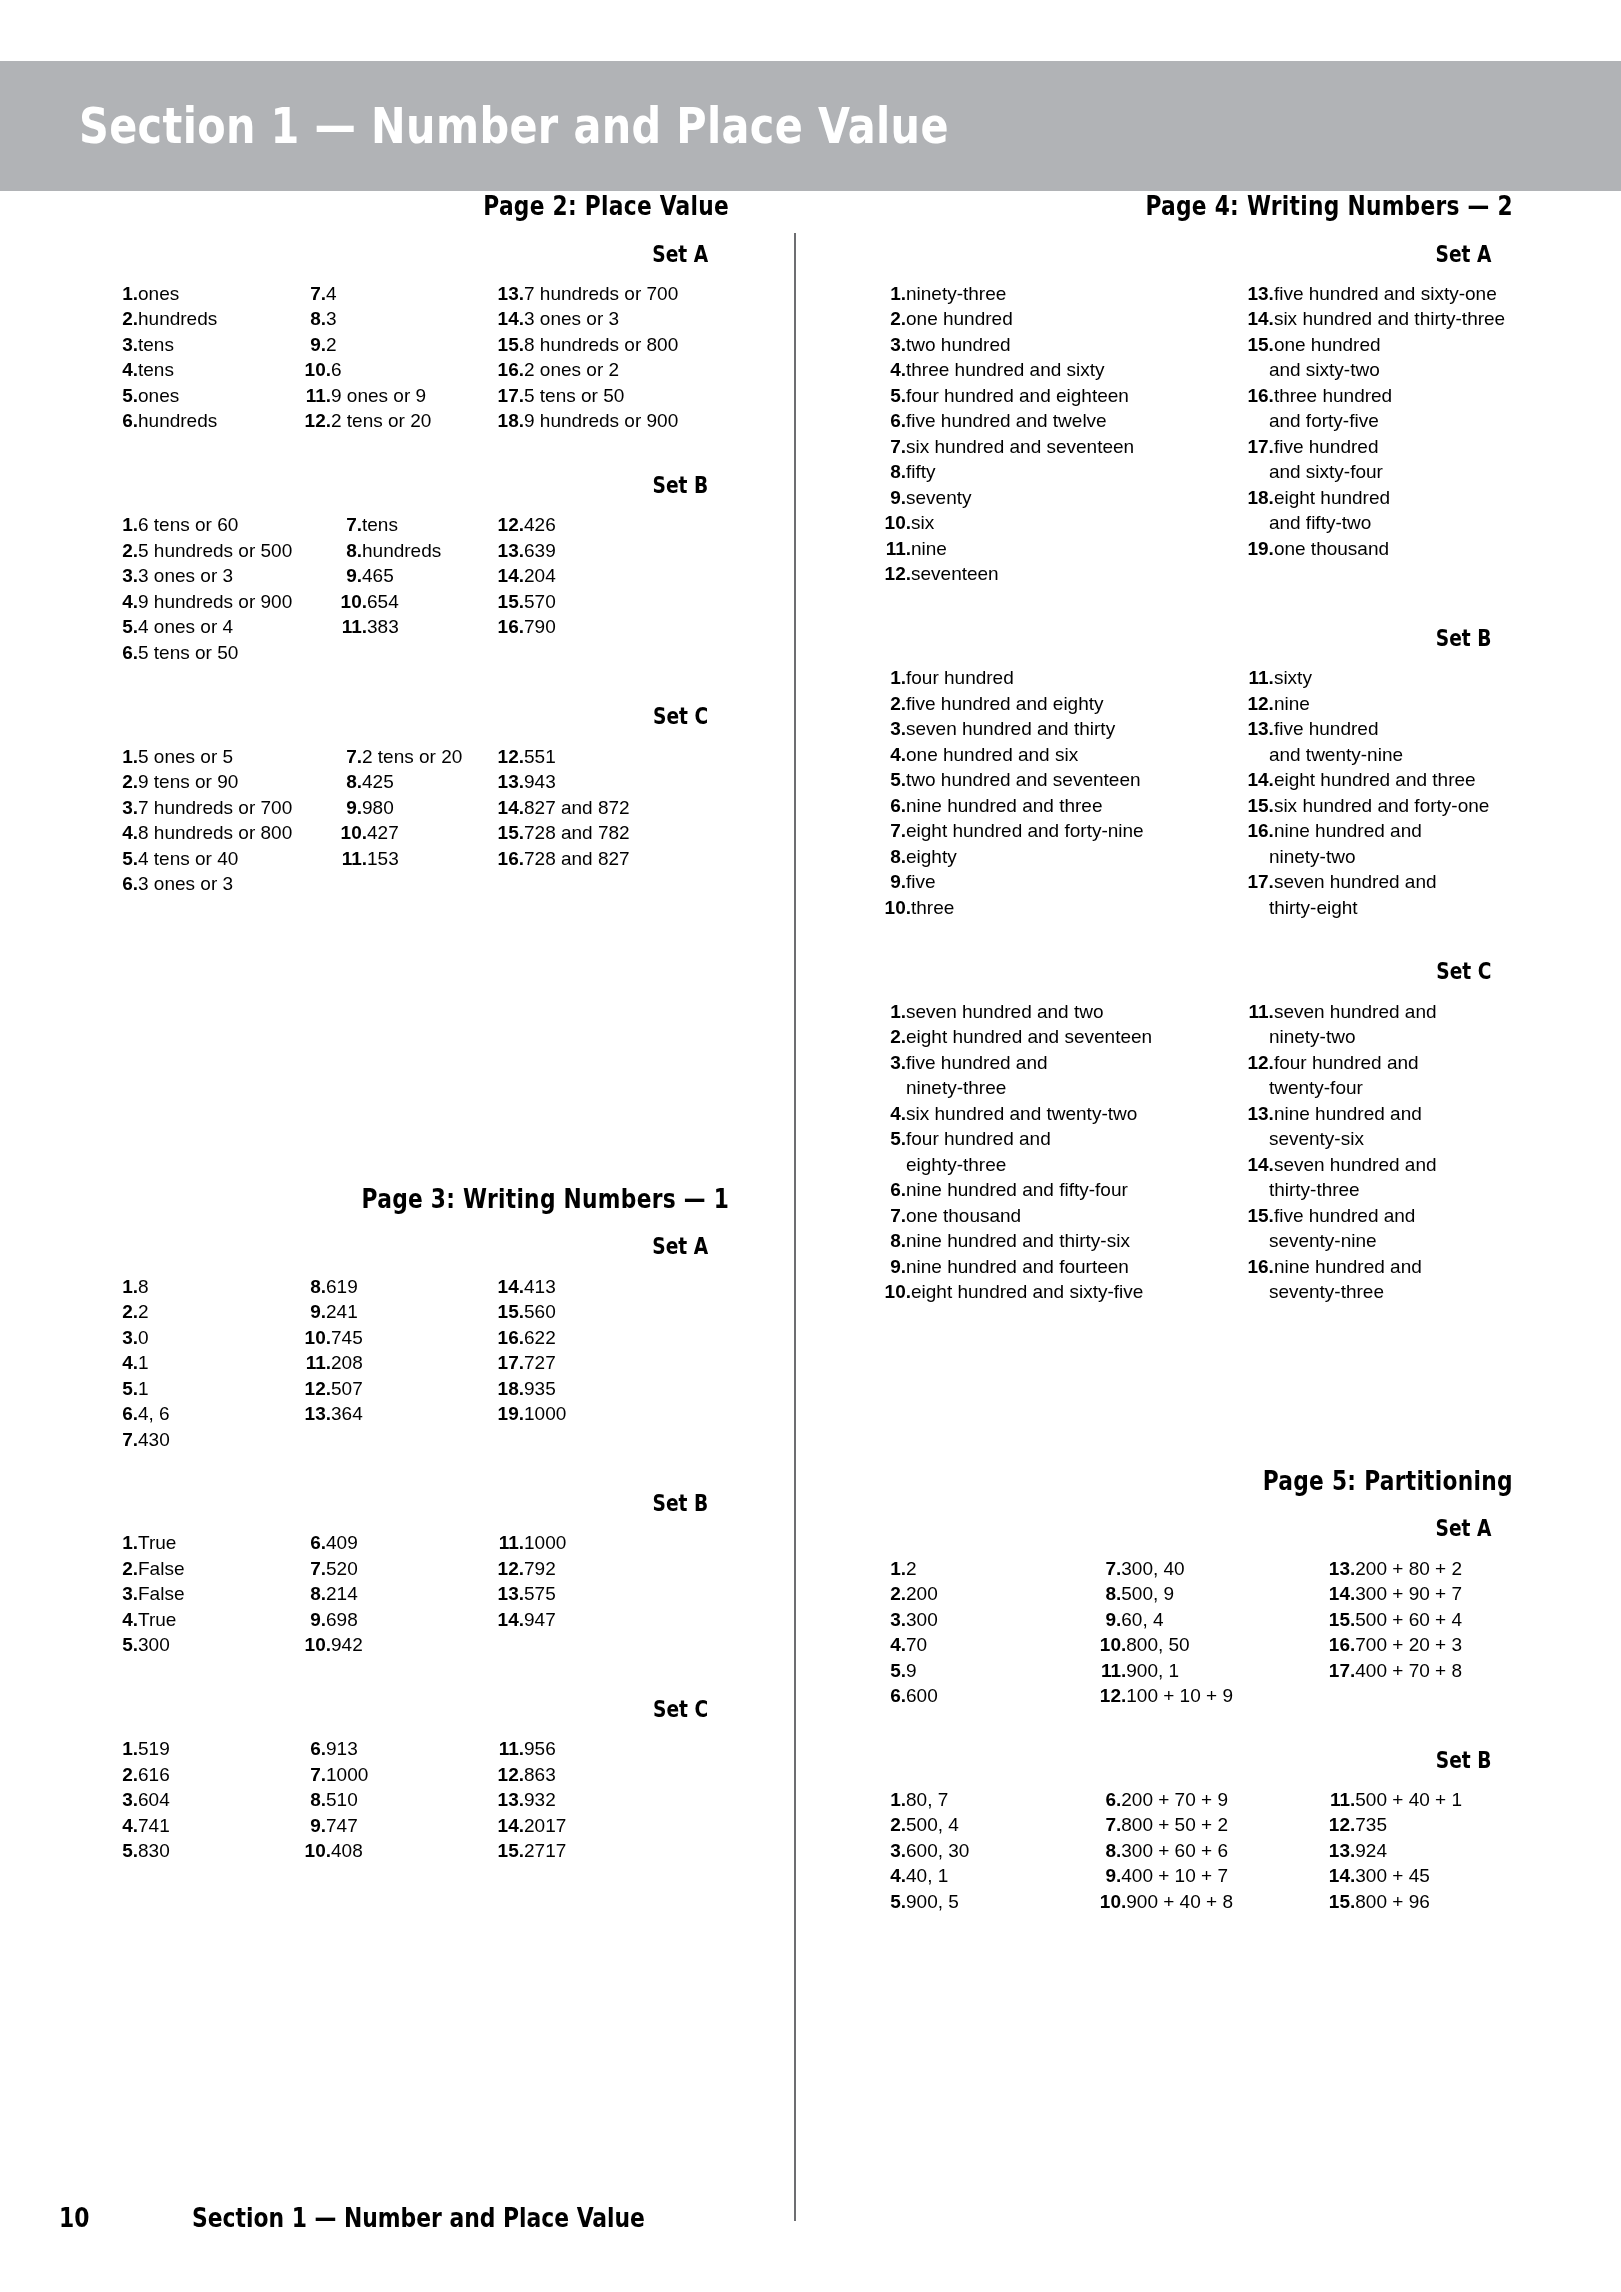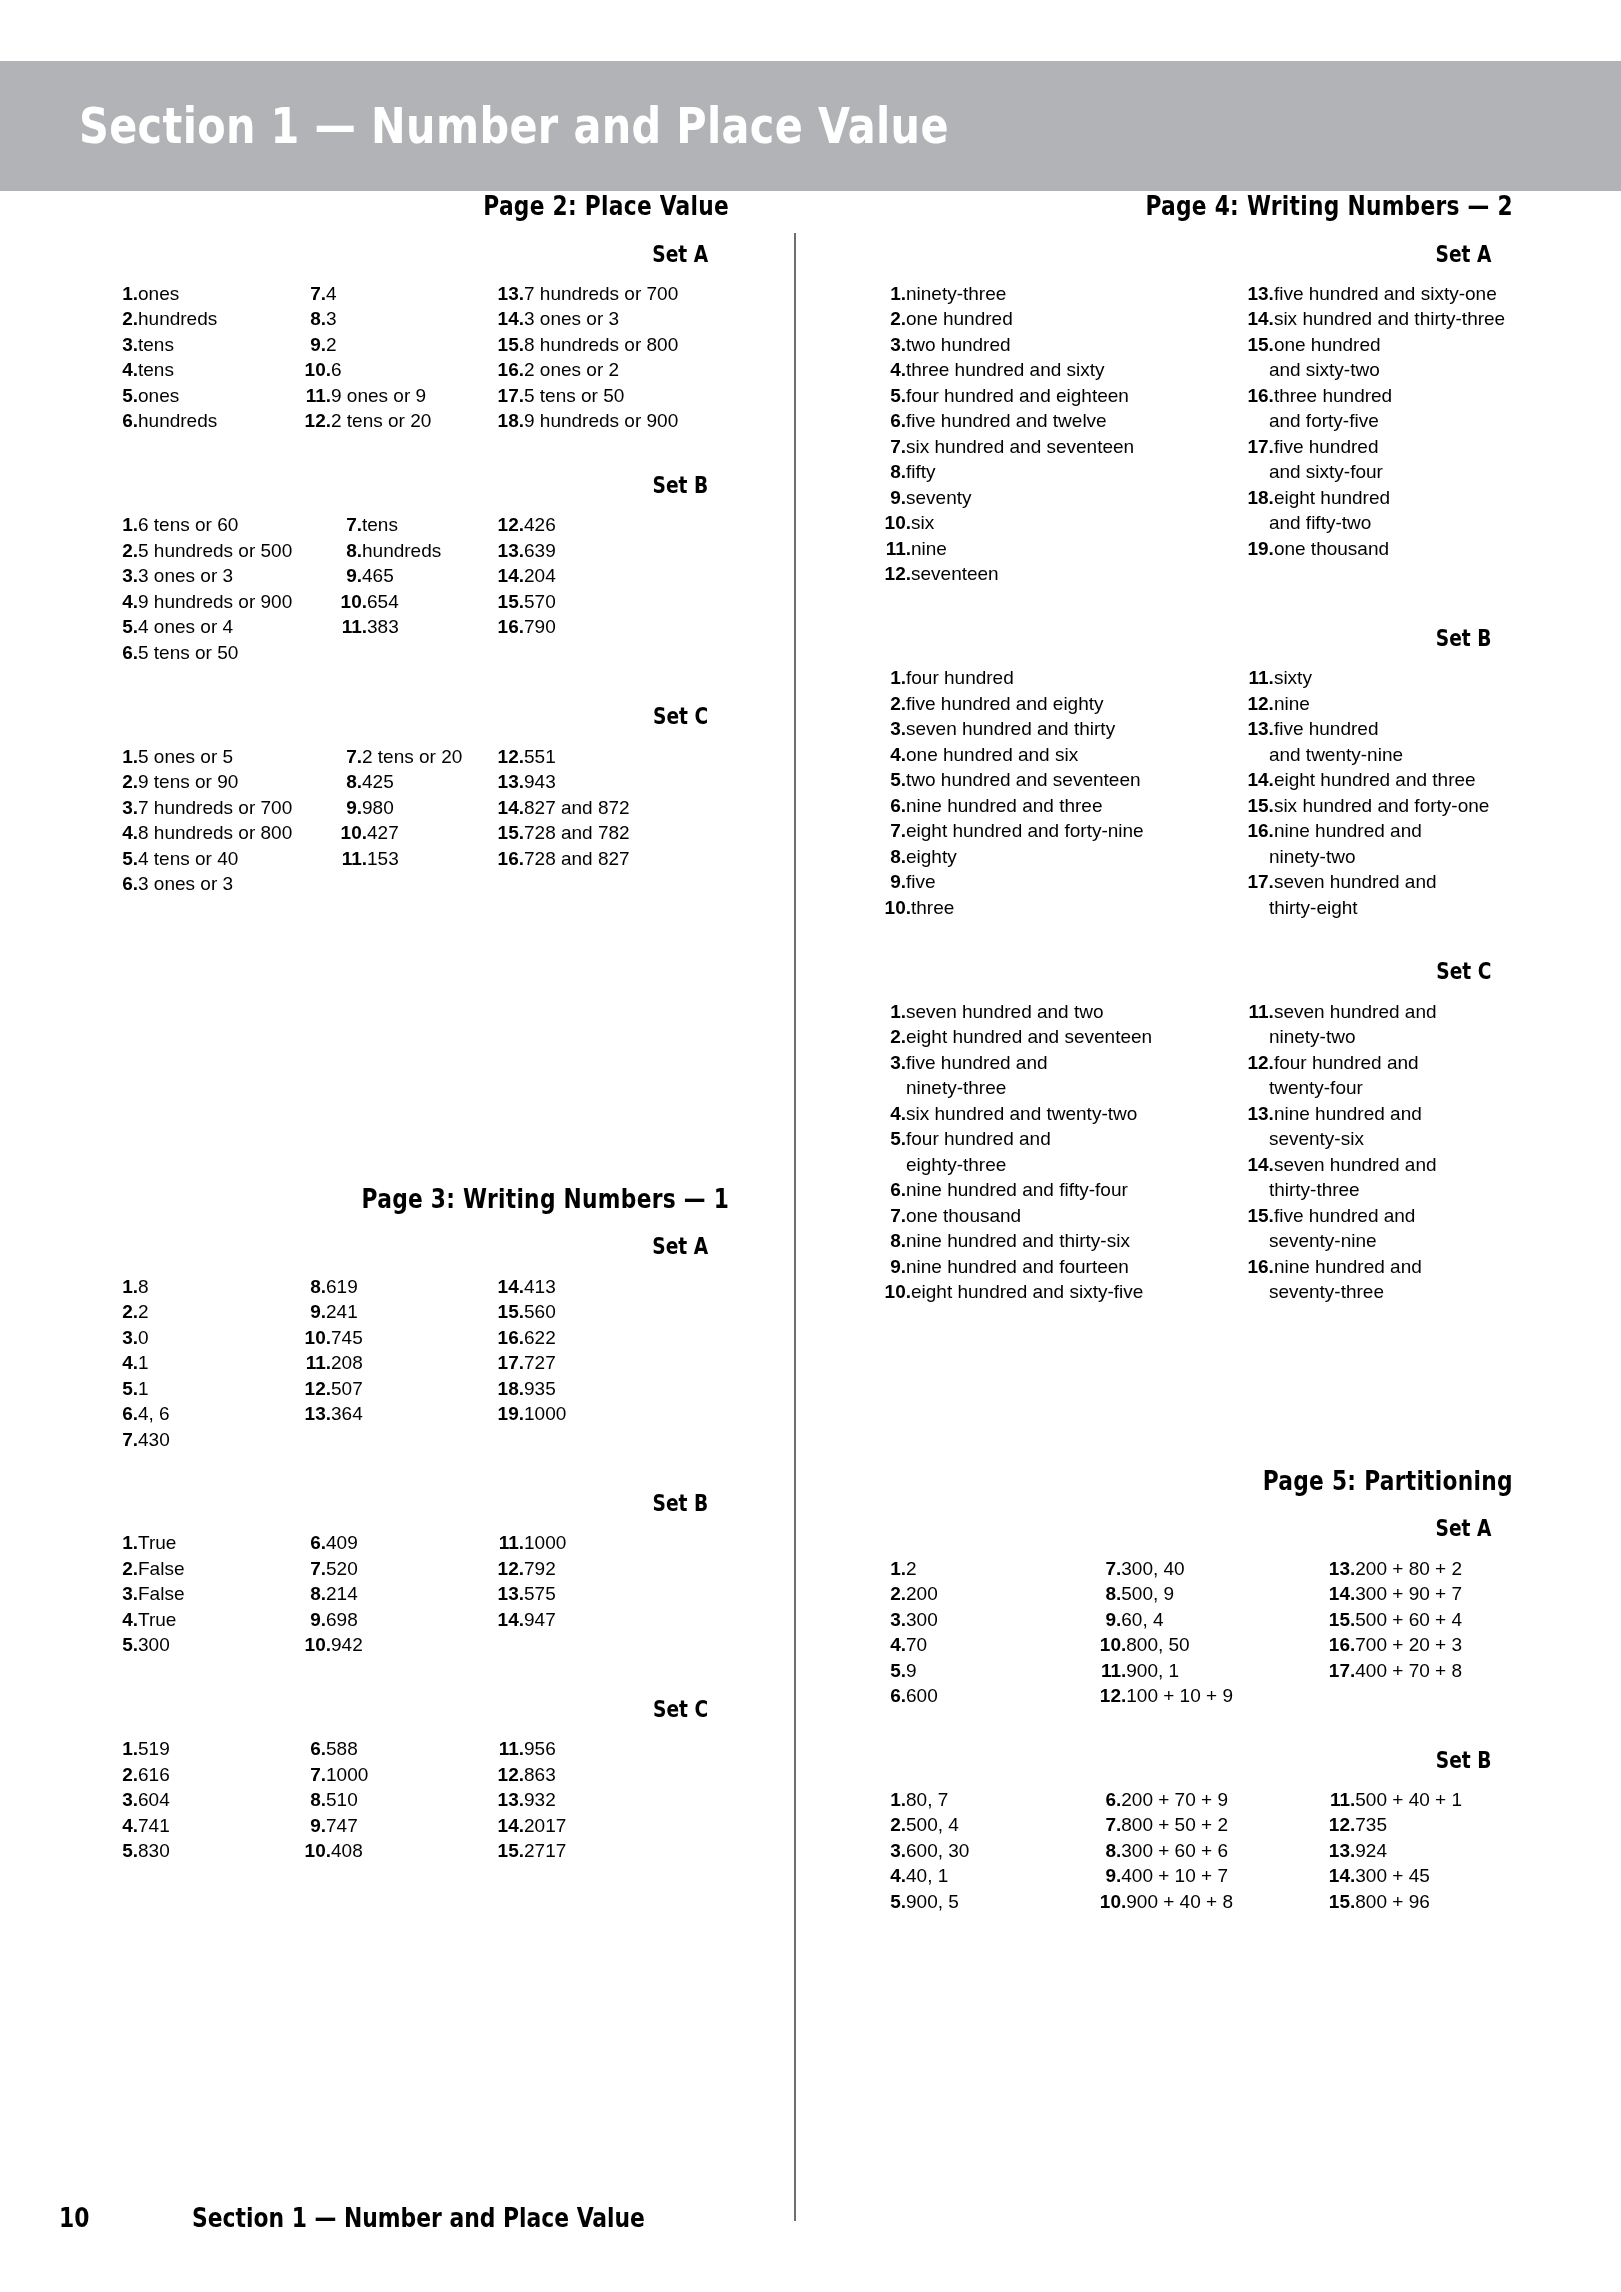--- a/index.html
+++ b/index.html
@@ -569,21 +569,21 @@
               <span class="answer-text">741</span>
             </div>
             <div class="answer-item">
               <span class="answer-num">5.</span>
               <span class="answer-text">830</span>
             </div>
           </div>
           <div class="answer-subcol" style="width: 193px;">
             <div class="answer-item">
               <span class="answer-num">6.</span>
-              <span class="answer-text">588</span>
+              <span class="answer-text">913</span>
             </div>
             <div class="answer-item">
               <span class="answer-num">7.</span>
               <span class="answer-text">1000</span>
             </div>
             <div class="answer-item">
               <span class="answer-num">8.</span>
               <span class="answer-text">510</span>
             </div>
             <div class="answer-item">

